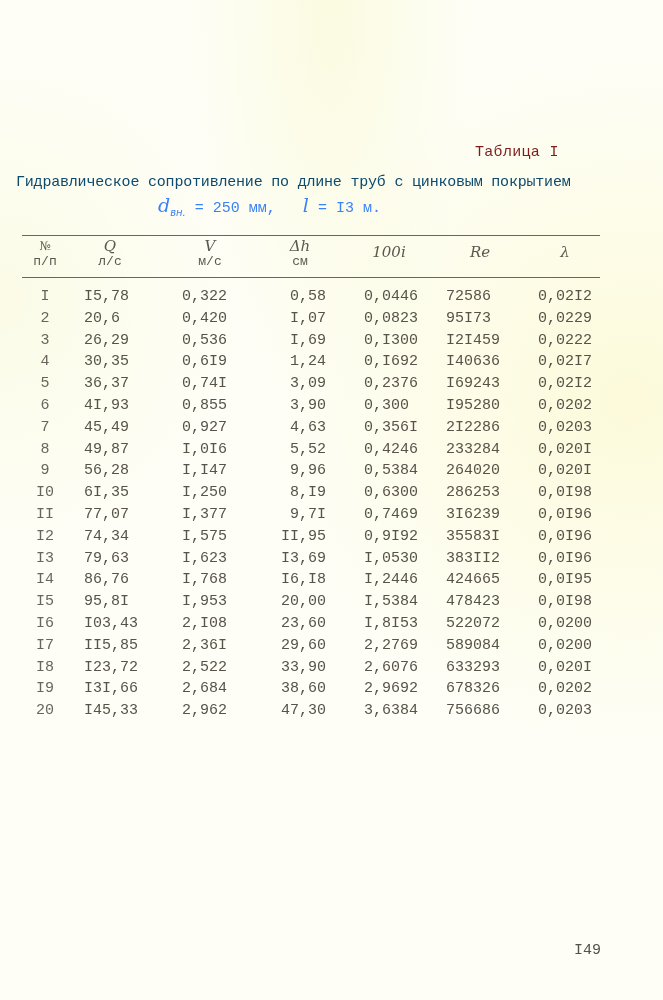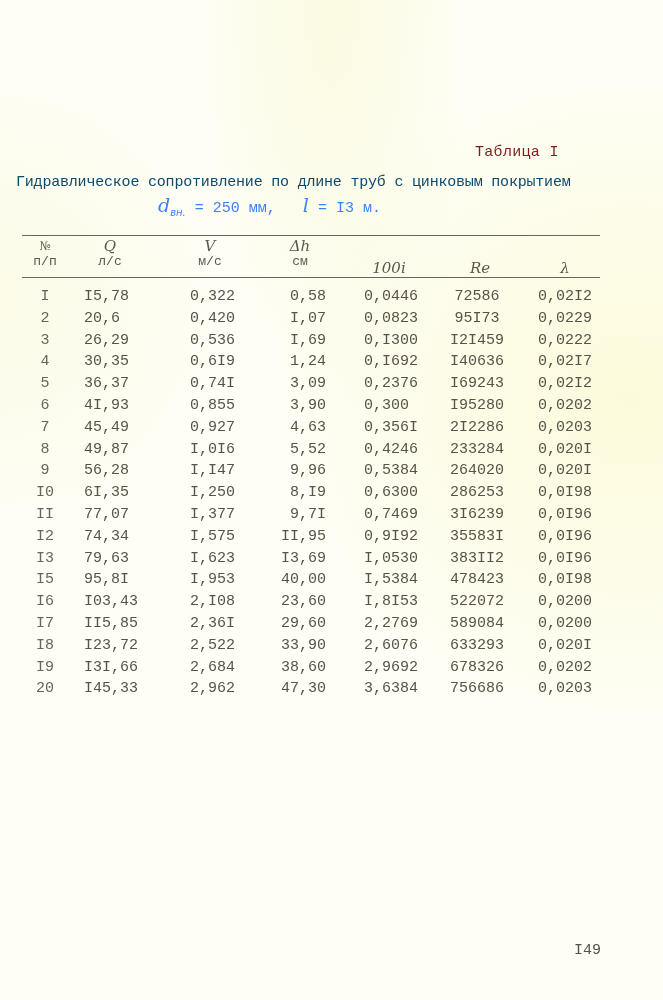--- a/index.html
+++ b/index.html
@@ -79,21 +79,21 @@
       font-size: 15px;
       line-height: 16px;
       display: block;
     }
     .hdr .unit {
       font-size: 13px;
       line-height: 16px;
       display: block;
     }
     .hdr.single .sym {
-      margin-top: 22px;
+      margin-top: 6px;
       font-size: 15px;
     }
 
     .rows {
       position: absolute;
       left: 0;
       top: 288px;
       width: 663px;
     }
     .row {
@@ -102,24 +102,24 @@
       font-size: 15px;
       color: #585349;
     }
     .row span {
       position: absolute;
       top: 0;
       white-space: nowrap;
     }
     .c-n   { left: 30px;  width: 30px; text-align: center; color: #6a655c; }
     .c-q   { left: 84px;  width: 60px; text-align: left; }
-    .c-v   { left: 190px; width: 50px; text-align: left; }
+    .c-v   { left: 182px; width: 50px; text-align: left; }
     .c-dh  { left: 270px; width: 56px; text-align: right; }
     .c-i   { left: 364px; width: 60px; text-align: left; }
-    .c-re  { left: 446px; width: 62px; text-align: center; }
+    .c-re  { left: 446px; width: 62px; text-align: left; }
     .c-lam { left: 538px; width: 60px; text-align: left; }
 
     .page-num {
       position: absolute;
       left: 574px;
       top: 942px;
       font-size: 15px;
       color: #555049;
     }
   </style>
@@ -281,24 +281,33 @@
       <div class="row">
         <span class="c-n">I3</span>
         <span class="c-q">79,63</span>
         <span class="c-v">I,623</span>
         <span class="c-dh">I3,69</span>
         <span class="c-i">I,0530</span>
         <span class="c-re">383II2</span>
         <span class="c-lam">0,0I96</span>
       </div>
       <div class="row">
+        <span class="c-n">I4</span>
+        <span class="c-q">86,76</span>
+        <span class="c-v">I,768</span>
+        <span class="c-dh">I6,I8</span>
+        <span class="c-i">I,2446</span>
+        <span class="c-re">424665</span>
+        <span class="c-lam">0,0I95</span>
+      </div>
+      <div class="row">
         <span class="c-n">I5</span>
         <span class="c-q">95,8I</span>
         <span class="c-v">I,953</span>
-        <span class="c-dh">40,00</span>
+        <span class="c-dh">20,00</span>
         <span class="c-i">I,5384</span>
         <span class="c-re">478423</span>
         <span class="c-lam">0,0I98</span>
       </div>
       <div class="row">
         <span class="c-n">I6</span>
         <span class="c-q">I03,43</span>
         <span class="c-v">2,I08</span>
         <span class="c-dh">23,60</span>
         <span class="c-i">I,8I53</span>

